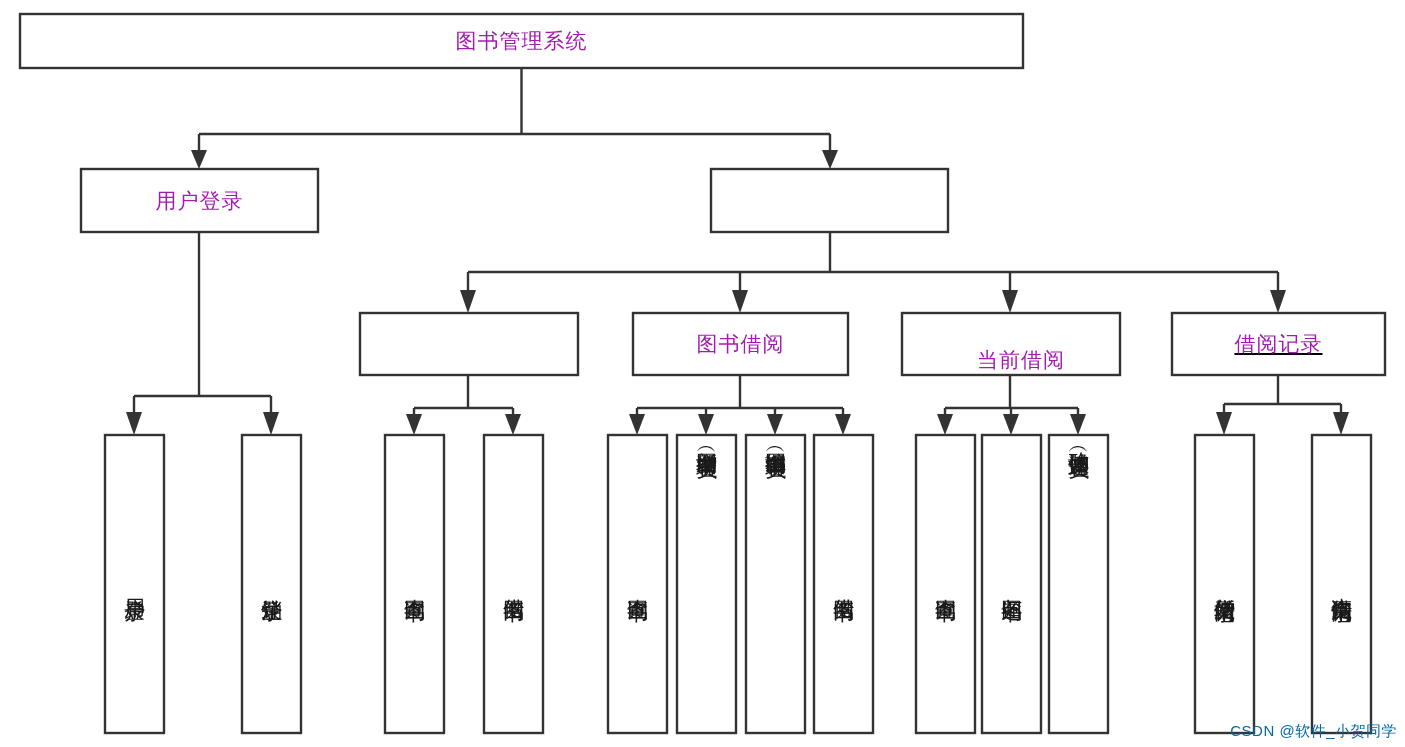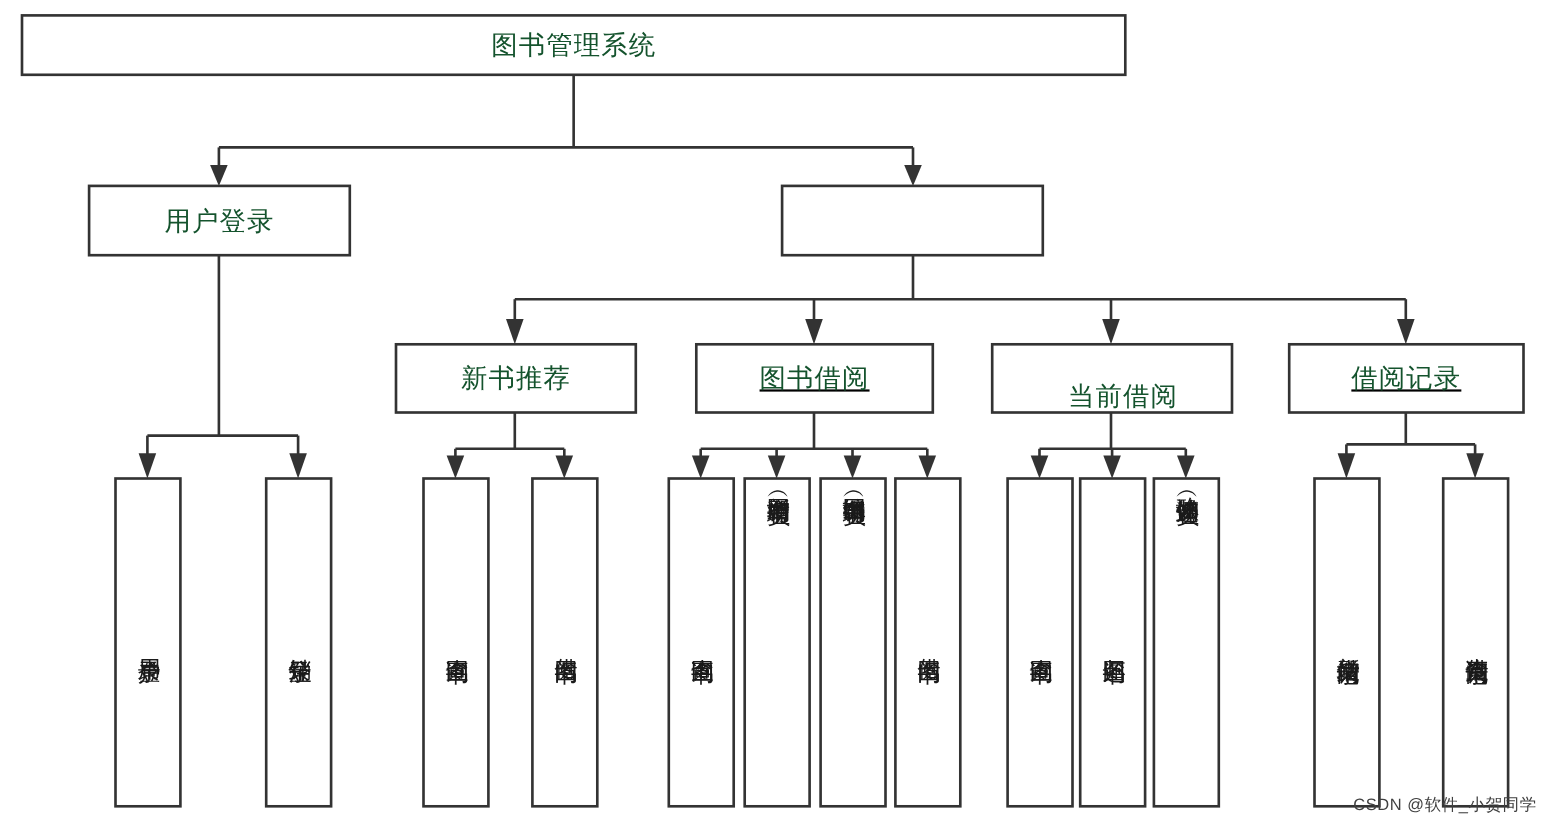--- a/index.html
+++ b/index.html
@@ -60,32 +60,32 @@
   }
   .hlabel-wrap {
     position: absolute;
     display: flex;
     align-items: center;
     justify-content: center;
     pointer-events: none;
   }
   .hlabel {
     font-family: "Liberation Sans", "DejaVu Sans", sans-serif;
-    font-size: 24px;
-    color: #14532d;
+    font-size: 21px;
+    color: #a21caf;
     letter-spacing: 1px;
     white-space: nowrap;
   }
   #watermark {
     position: absolute;
     right: 8px;
     bottom: 6px;
     font-family: "Liberation Sans", "DejaVu Sans", sans-serif;
     font-size: 15px;
-    color: #404040;
+    color: #0369a1;
     letter-spacing: 0.5px;
     white-space: nowrap;
     user-select: none;
   }
 </style>
 </head>
 <body>
 
 <div id="diagram-root">
 
@@ -189,24 +189,21 @@
   </svg>
 
   <div class="hlabel-wrap" style="left:20px;  top:14px;  width:1003px; height:54px;">
     <span class="hlabel">图书管理系统</span>
   </div>
 
   <div class="hlabel-wrap" style="left:81px;  top:169px; width:237px; height:63px;">
     <span class="hlabel">用户登录</span>
   </div>
 
-  <div class="hlabel-wrap" style="left:360px; top:313px; width:218px; height:62px;">
-    <span class="hlabel">新书推荐</span>
-  </div>
-  <div class="hlabel-wrap" style="left:633px; top:313px; width:215px; height:62px;text-decoration:underline;">
+  <div class="hlabel-wrap" style="left:633px; top:313px; width:215px; height:62px;">
     <span class="hlabel">图书借阅</span>
   </div>
   <div class="hlabel-wrap" style="left:902px; top:329px; width:238px; height:62px;">
     <span class="hlabel">当前借阅</span>
   </div>
   <div class="hlabel-wrap" style="left:1172px; top:313px; width:213px; height:62px;text-decoration:underline;">
     <span class="hlabel">借阅记录</span>
   </div>
 
   <div class="vlabel-wrap" style="left:105px; top:435px; width:59px; height:298px;">

